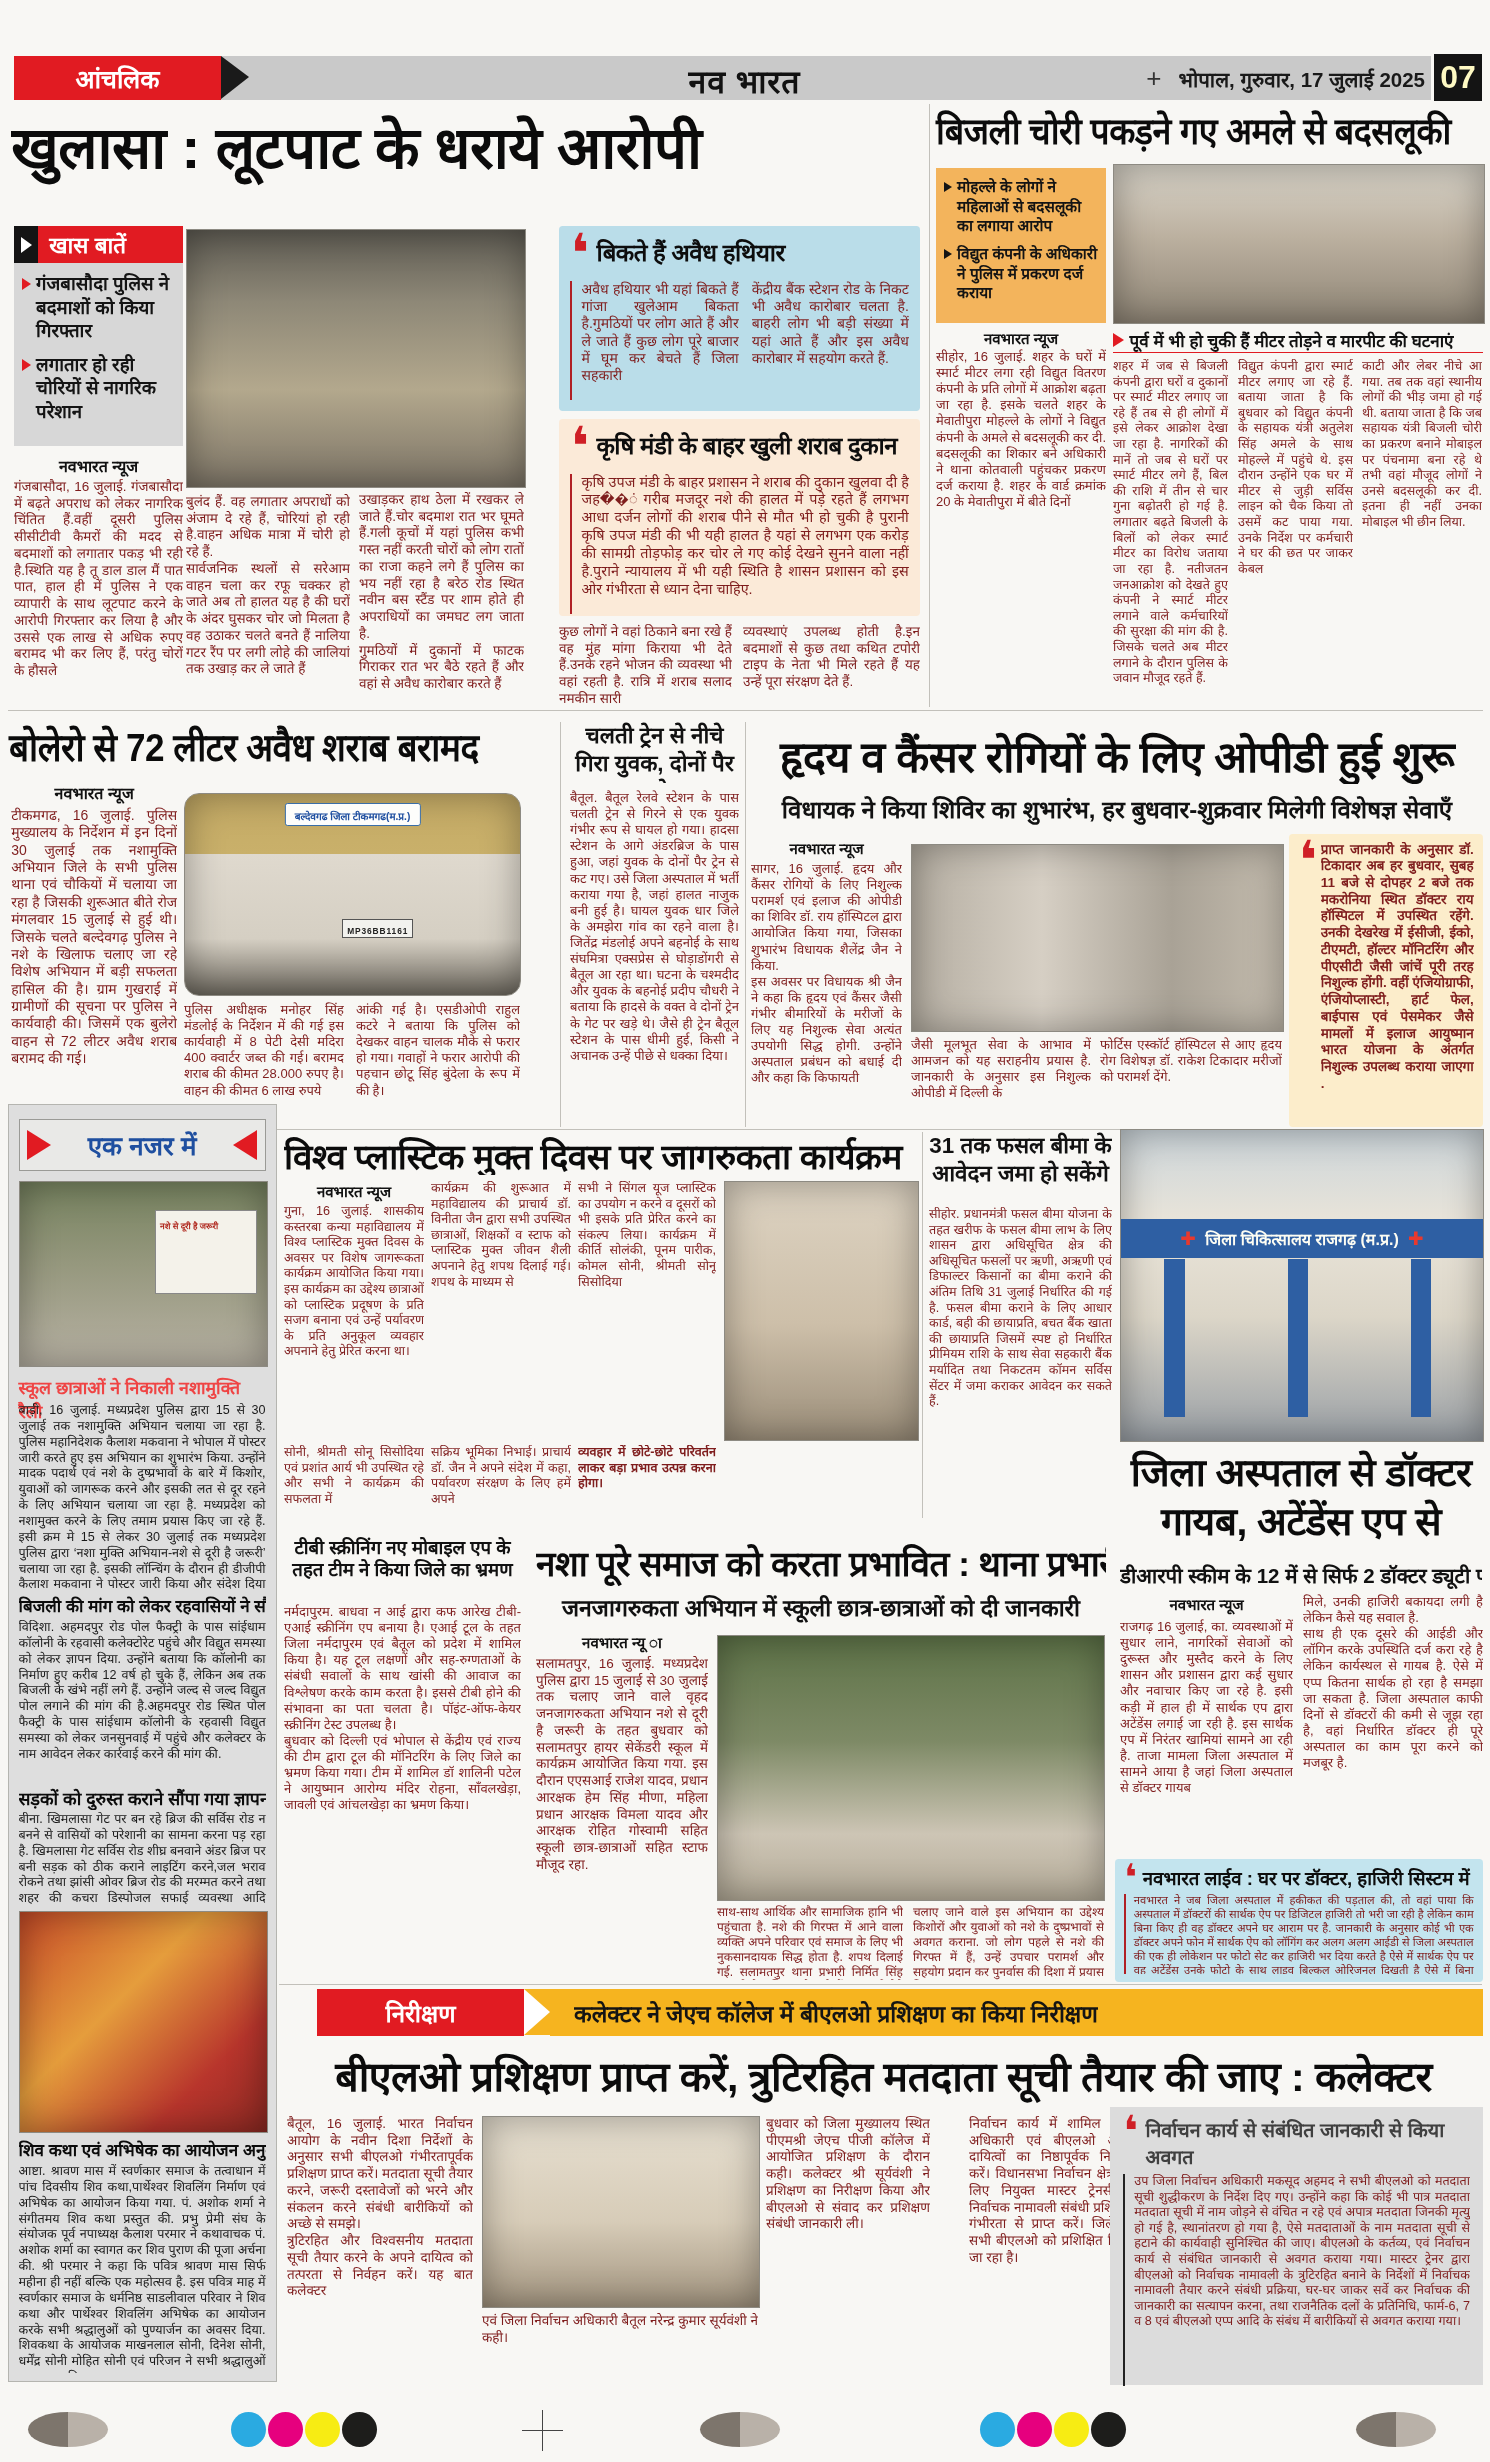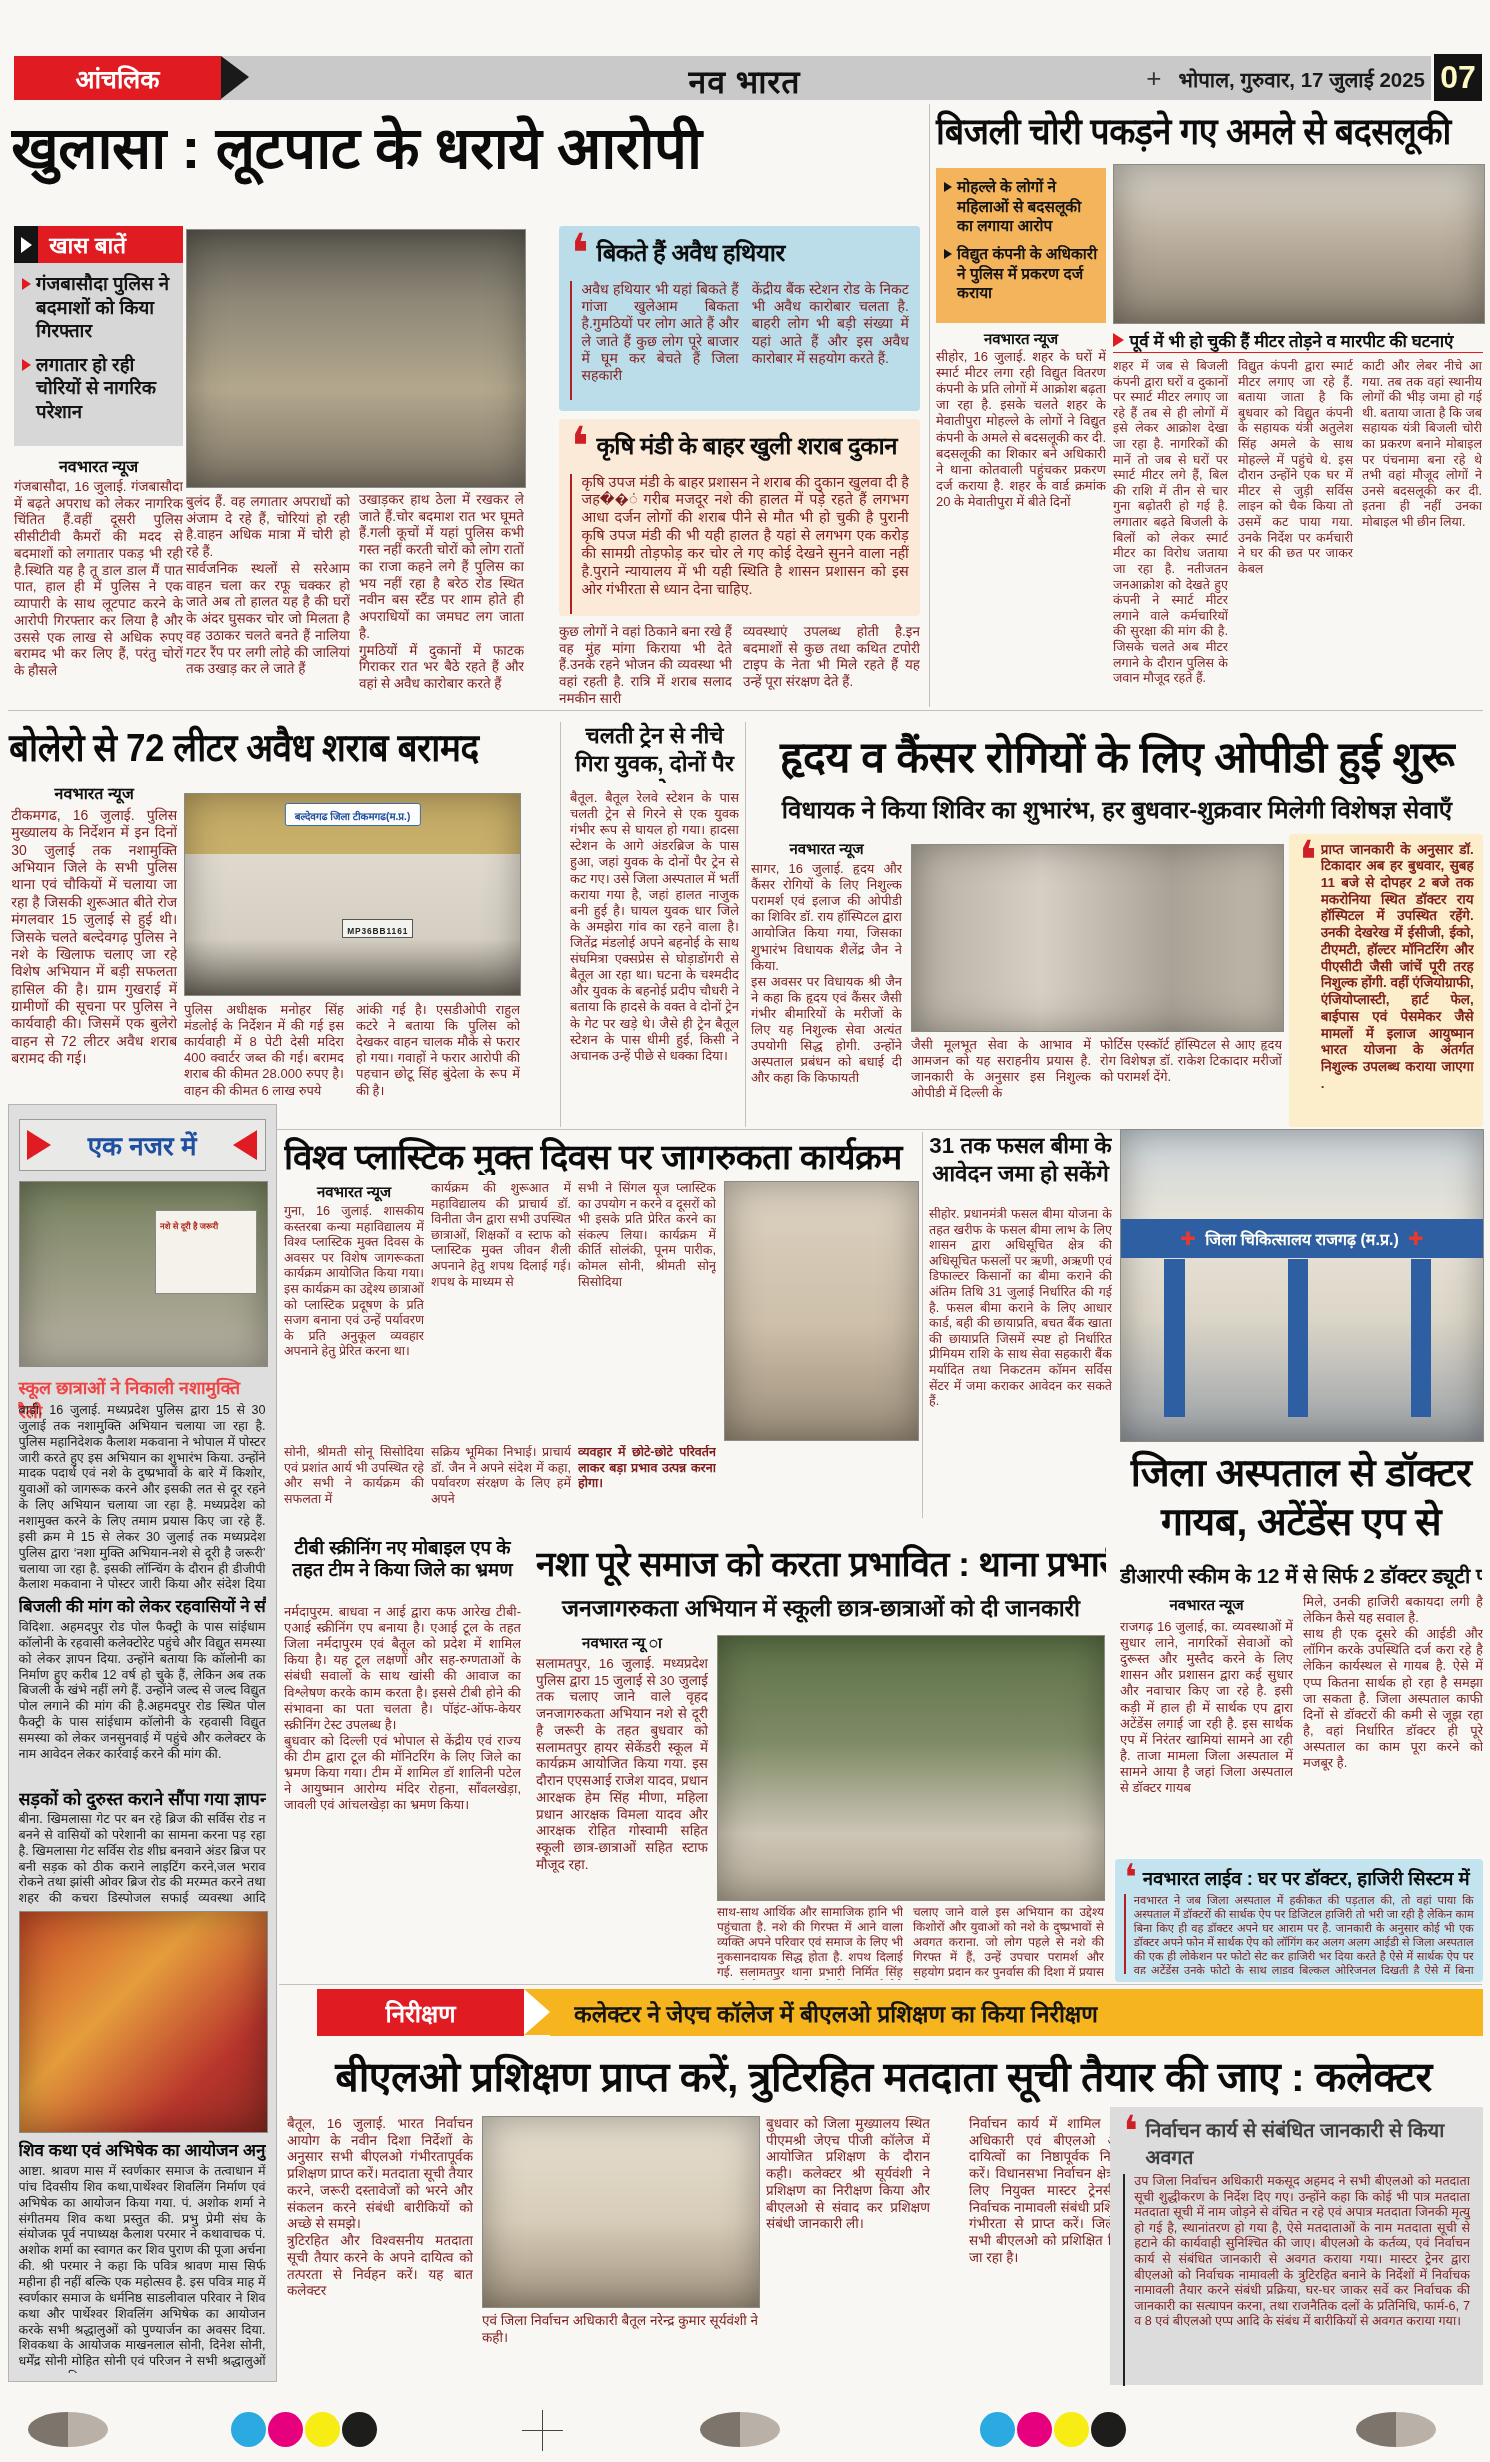--- a/index.html
+++ b/index.html
@@ -9,21 +9,21 @@
   .bodytxt{font-size:13.5px;line-height:1.24;text-align:justify;color:#7f1d1d;
            overflow:hidden;white-space:pre-line;}
   .smalltxt{font-size:12.6px;line-height:1.26;text-align:justify;color:#1a1a1a;overflow:hidden;white-space:pre-line;}
   .byline{font-weight:bold;font-size:16px;text-align:center;color:#111;}
   .headline{font-weight:bold;color:#0b0b0b;letter-spacing:-0.5px;}
   .subhead{font-weight:bold;color:#111;text-align:center;}
   .ph{position:absolute;box-shadow:inset 0 0 37px rgba(0,0,0,.35);border:0.9px solid #8d8a82;}
   .ph-police{background:linear-gradient(180deg,#5f5c53 0%,#8b English 30%,#a89d82 30%,#b3a88d 62%,#7c7466 100%);
              background:linear-gradient(180deg,#5f5c53 0%,#8e8877 28%,#b3a88d 62%,#7c7466 100%);}
   .ph-power{background:linear-gradient(180deg,#d9d4c9 0%,#bcb1a0 45%,#8f8576 100%);}
-  .ph-bolero{background:linear-gradient(180deg,#c5ab66 0%,#c9b06a 30%,#dfd9ce 30%,#d5cfc3 72%,#6f6a60 100%);}
+  .ph-bolero{background:linear-gradient(180deg,#c5ab66 0%,#c9b06a 30%,#dfd9ce 30%,#d5cfc3 72%,#6f6a60 100%);border-radius:15px;}
   .ph-opd{background:linear-gradient(90deg,#b5aea2 0%,#d6cfc4 35%,#a9a296 70%,#c4bcae 100%);}
   .ph-rally{background:linear-gradient(180deg,#76825f 0%,#96987e 45%,#b7b1a3 100%);}
   .ph-class{background:linear-gradient(180deg,#ddd3c2 0%,#cdbfa9 55%,#9b8e7a 100%);}
   .ph-hospital{background:linear-gradient(180deg,#ccd5da 0%,#e9e4d9 30%,#dcd6c8 60%,#9aa0a6 100%);}
   .ph-nasha{background:linear-gradient(180deg,#5d7247 0%,#7e8a66 40%,#cdc5b5 75%,#b4ab98 100%);}
   .ph-event{background:linear-gradient(135deg,#c74b28 0%,#e59d3c 40%,#b8352c 75%,#8e2a23 100%);}
   .ph-blo{background:linear-gradient(180deg,#e6dfd0 0%,#d7ccb8 55%,#a2947f 100%);}
   .q{color:#cf1f26;font-size:54px;line-height:.7;font-weight:bold;}
   .tri{width:0;height:0;display:inline-block;}
   .vline{position:absolute;width:0.9px;background:#c2c0ba;}

